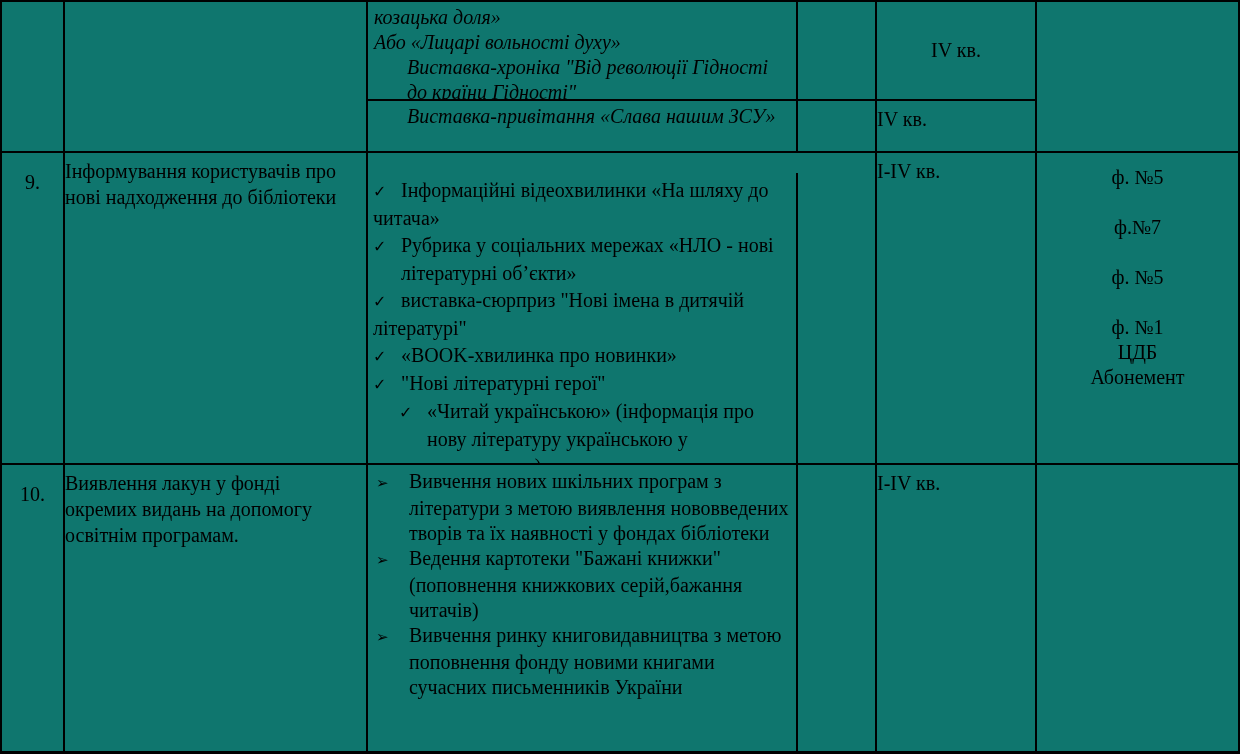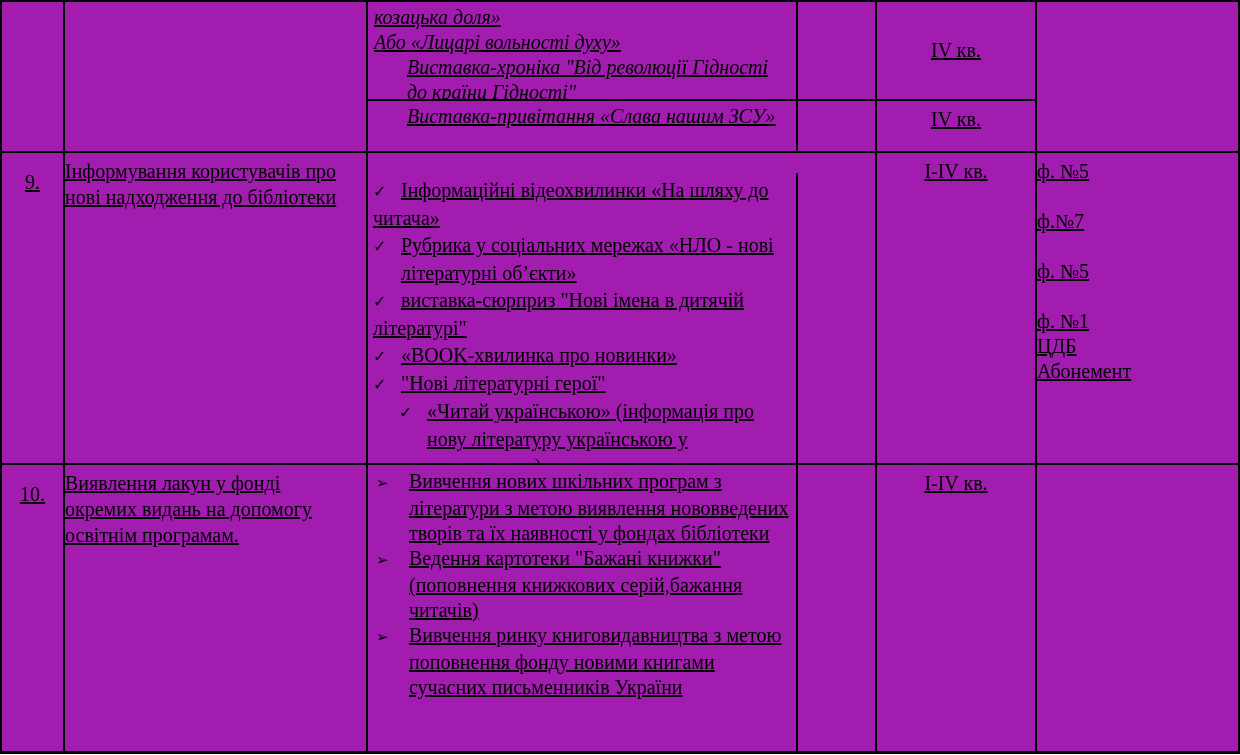--- a/index.html
+++ b/index.html
@@ -7,22 +7,21 @@
   .tbl{
     box-sizing:border-box;
     width:1240px;height:754px;
     border:2px solid #000;
     border-bottom:3px solid #000;
     display:grid;
     grid-template-columns:63px 303px 430px 79px 160px 201px;
     grid-template-rows:99px 52px 312px 286px;
     font-family:"Liberation Serif", serif;
     color:#000;
-    background:#a21caf;
-    text-decoration:underline;
+    background:#0f766e;
   }
   .cell{
     box-sizing:border-box;
     border-right:2px solid #000;
     border-bottom:2px solid #000;
     overflow:hidden;
     font-size:20px;
   }
   .last-col{border-right:none;}
   .bottom-row{border-bottom:none;}
@@ -53,26 +52,26 @@
   .act-item.level2{margin-left:26px;}
   .bullet{
     display:inline-block;text-indent:0;
     font-family:"DejaVu Sans", sans-serif;
     font-style:normal;
   }
   .bullet.check{width:28px;font-size:16px;}
   .bullet.arrow{width:36px;font-size:15px;padding-left:3px;box-sizing:border-box;}
 
   
-  .term-cell{text-align:center;}
+  .term-cell{text-align:left;}
   .term-center{display:flex;align-items:center;justify-content:center;}
   .term-top{padding-top:5px;line-height:26px;}
 
   
-  .resp-cell{text-align:left;padding-top:6px;line-height:25px;}
+  .resp-cell{text-align:center;padding-top:12px;line-height:25px;}
   .resp-line{min-height:25px;}
 </style>
 </head>
 <body>
 
 <div class="tbl">
 
   <div class="cell c1 rAB"></div>
   <div class="cell c2 rAB"></div>
 

